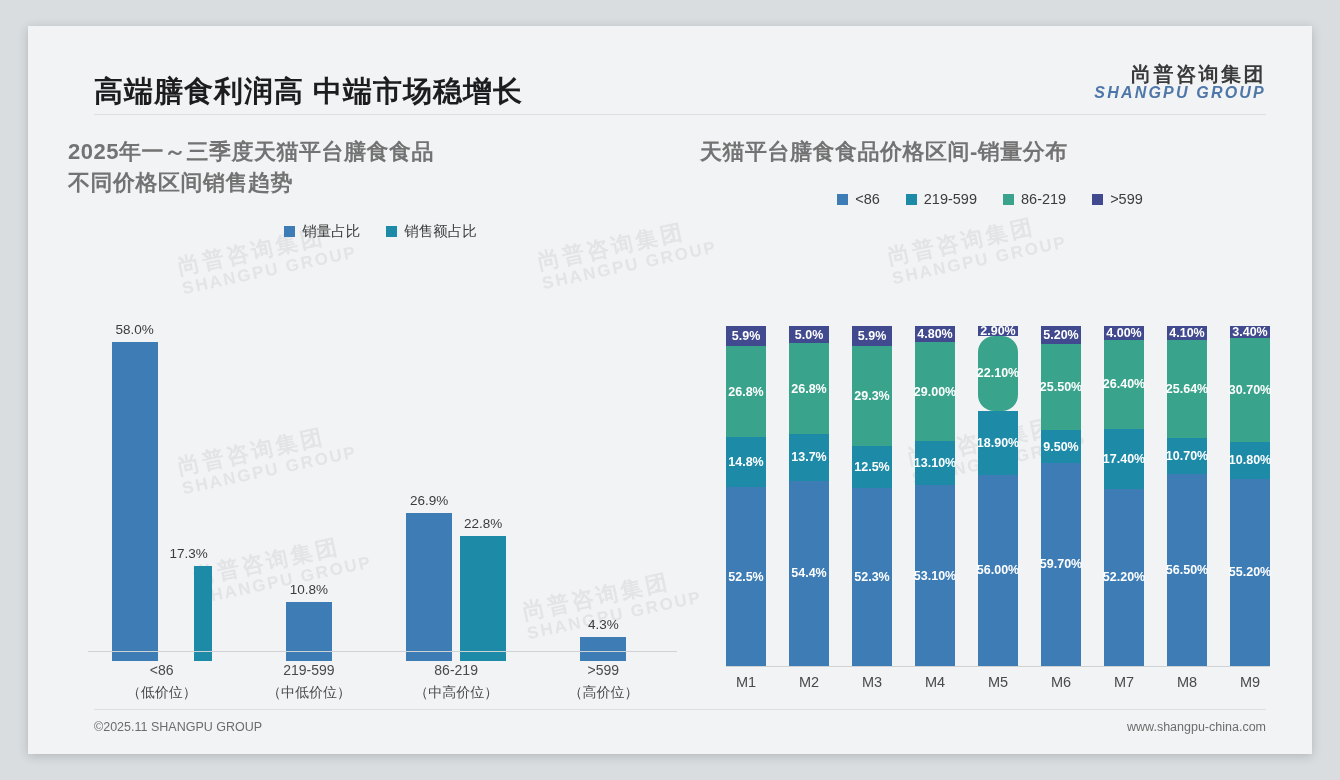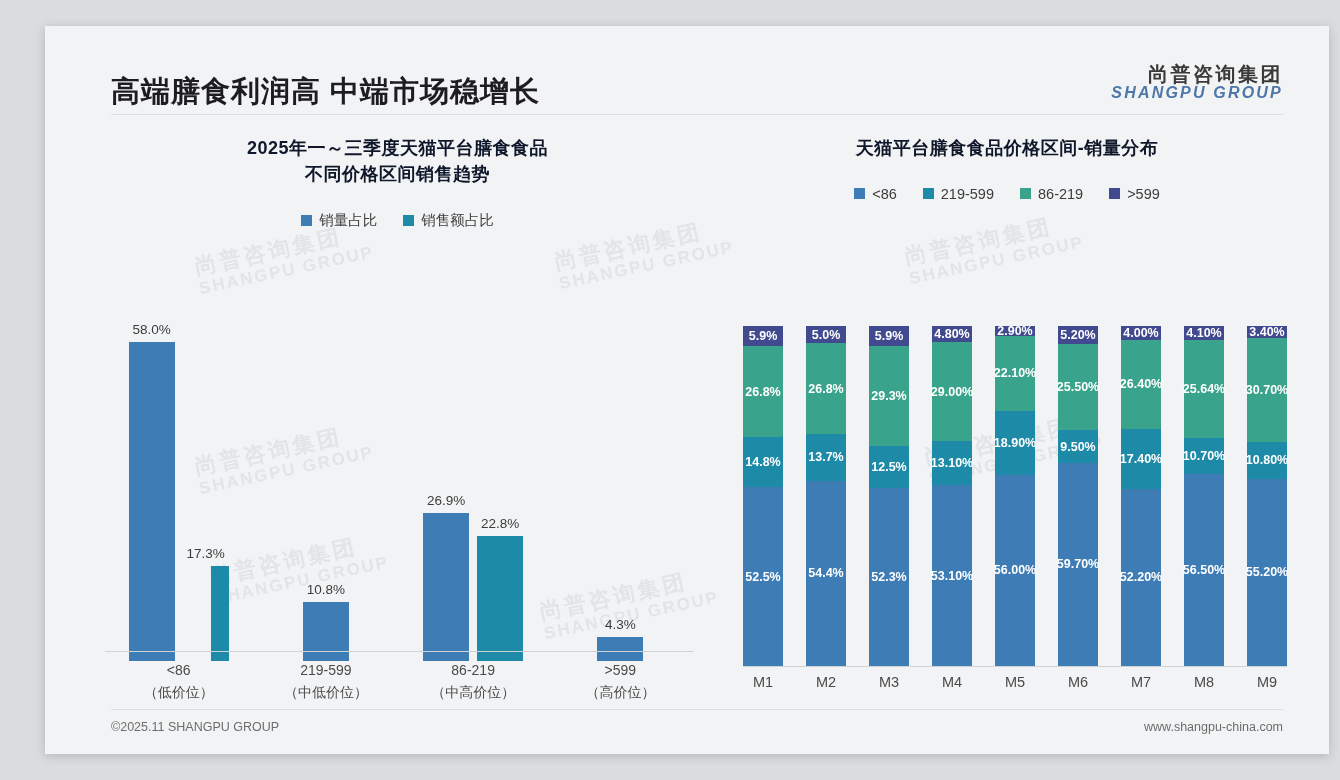--- a/index.html
+++ b/index.html
@@ -8,21 +8,20 @@
     background: #d9dde0;
     font-family: "Liberation Sans", sans-serif;
     overflow: hidden;
   }
   #slide {
     position: absolute;
     left: 28px; top: 26px;
     width: 1284px; height: 728px;
     background: #f2f3f4;
     box-shadow: 0 2px 10px rgba(0,0,0,0.18);
-    margin-left: 17px;
   }
 
   
   #header {
     position: absolute; left: 0; top: 0;
     width: 100%; height: 90px;
   }
   #header-title {
     position: absolute; left: 66px; top: 46px;
     font-size: 29px; font-weight: bold; color: #1d1d1f;
@@ -57,22 +56,22 @@
   }
   .wm .cn { font-size: 22px; letter-spacing: 3px; display:block; }
   .wm .en { font-size: 17px; letter-spacing: 2px; display:block; }
 
   
   .panel { position: absolute; top: 110px; height: 570px; }
   #panel-left  { left: 40px;  width: 625px; }
   #panel-right { left: 672px; width: 580px; }
 
   .chart-title {
-    text-align: center; font-size: 18px; font-weight: bold;
-    color: #0f172a; line-height: 1.42; letter-spacing: .5px;
+    font-size: 22px; font-weight: bold;
+    color: #737373; line-height: 1.42; letter-spacing: .5px;
   }
 
   .legend {
     display: flex; justify-content: center; align-items: center;
     margin-top: 24px; gap: 26px;
   }
   .legend-item { display: flex; align-items: center; gap: 7px; }
   .legend-swatch { width: 11px; height: 11px; display: inline-block; }
   .legend-label { font-size: 14.5px; color: #3c3c3c; }
 
@@ -335,21 +334,21 @@
             <span>13.10%</span>
           </div>
           <div class="seg" style="background: rgb(61, 124, 181); height: 53.1%;">
             <span>53.10%</span>
           </div>
         </div>
         <div class="stack">
           <div class="seg" style="background: rgb(65, 74, 142); height: 2.9%;">
             <span>2.90%</span>
           </div>
-          <div class="seg" style="background: rgb(58, 163, 139); height: 22.1%;">
+          <div class="seg" style="background: rgb(58, 163, 139); height: 22.1%; border-radius: 16px;">
             <span>22.10%</span>
           </div>
           <div class="seg" style="background: rgb(29, 138, 168); height: 18.9%;">
             <span>18.90%</span>
           </div>
           <div class="seg" style="background: rgb(61, 124, 181); height: 56%;">
             <span>56.00%</span>
           </div>
         </div>
         <div class="stack">

